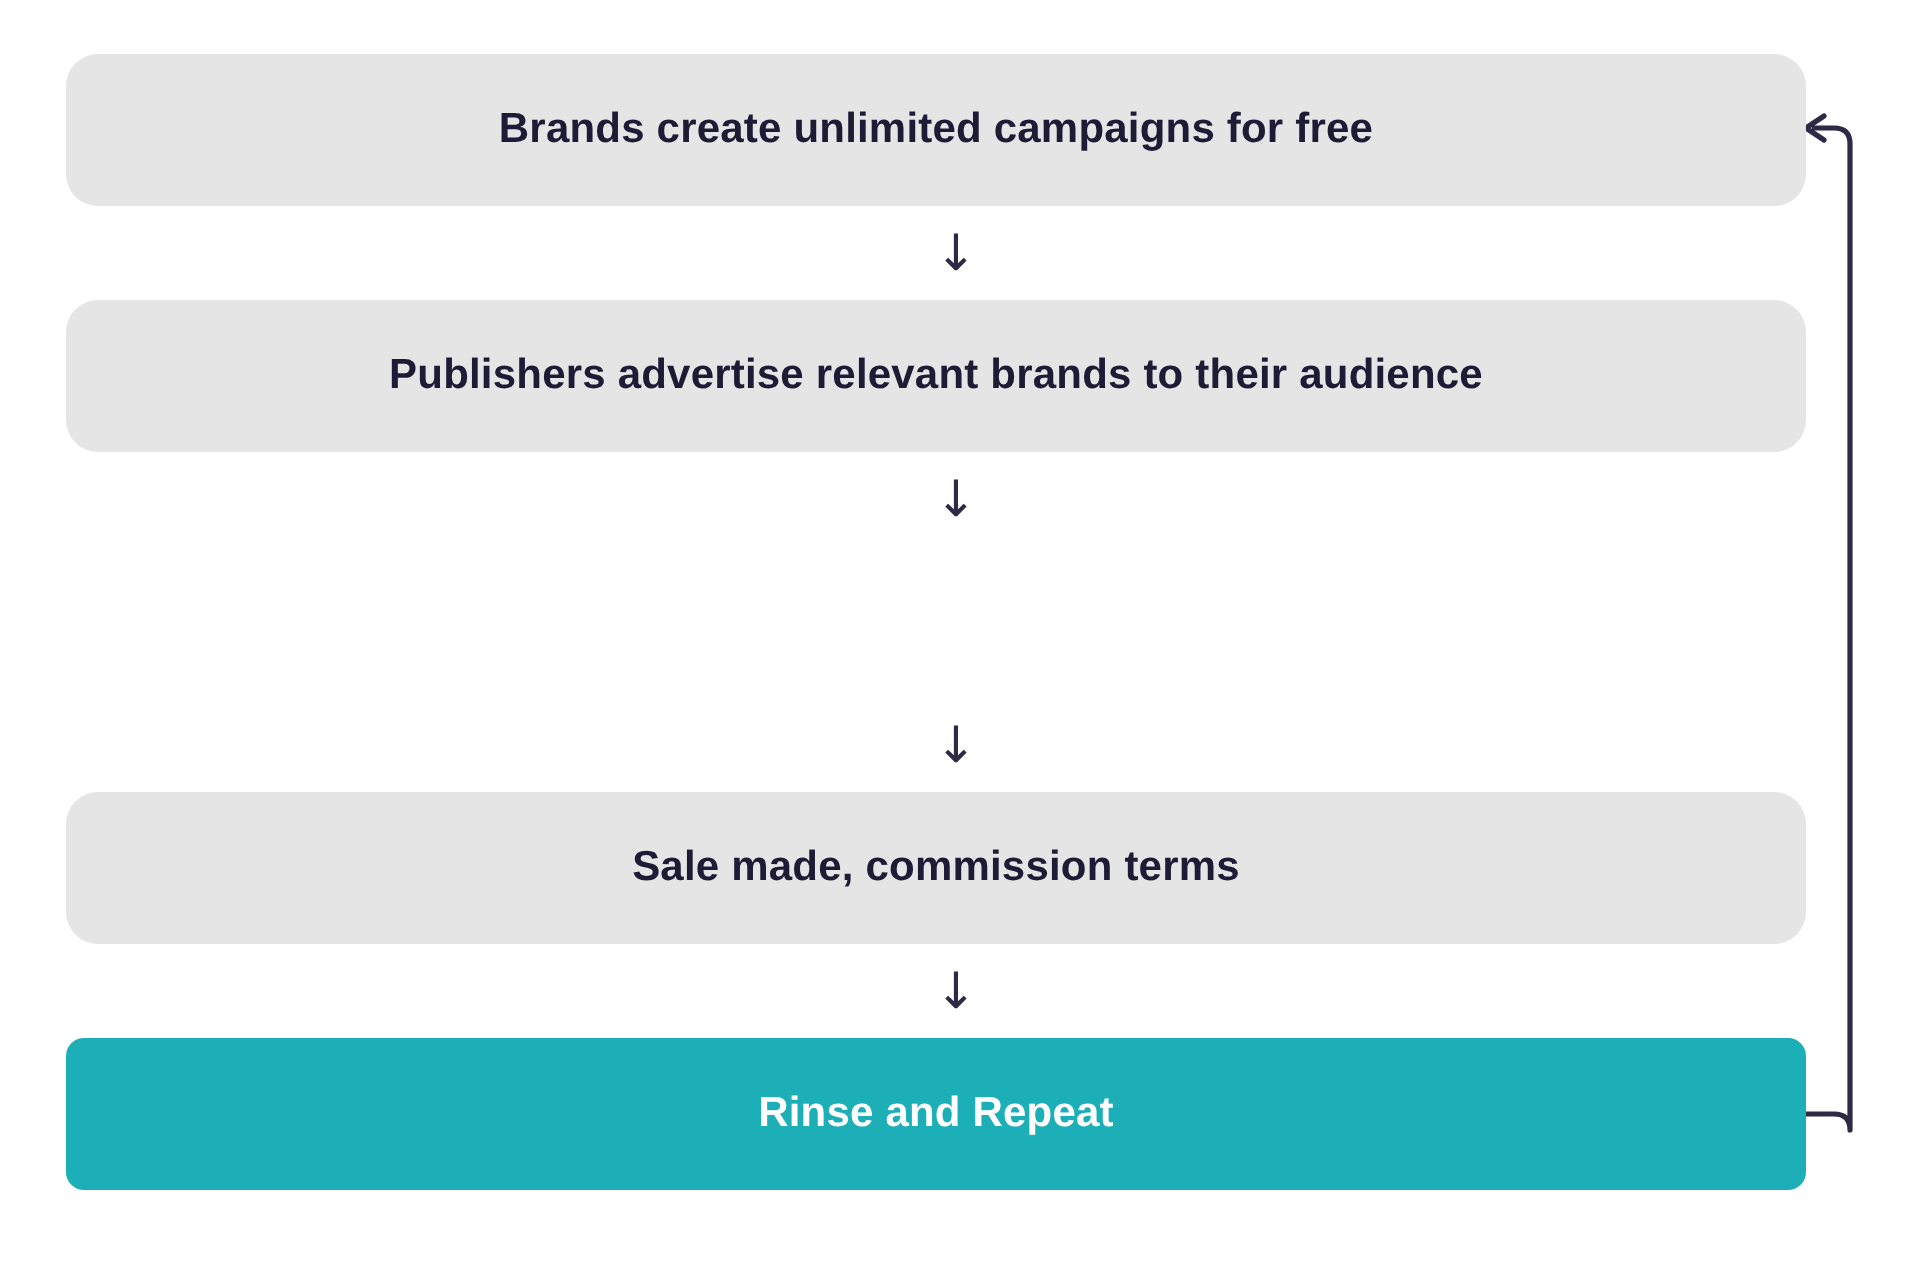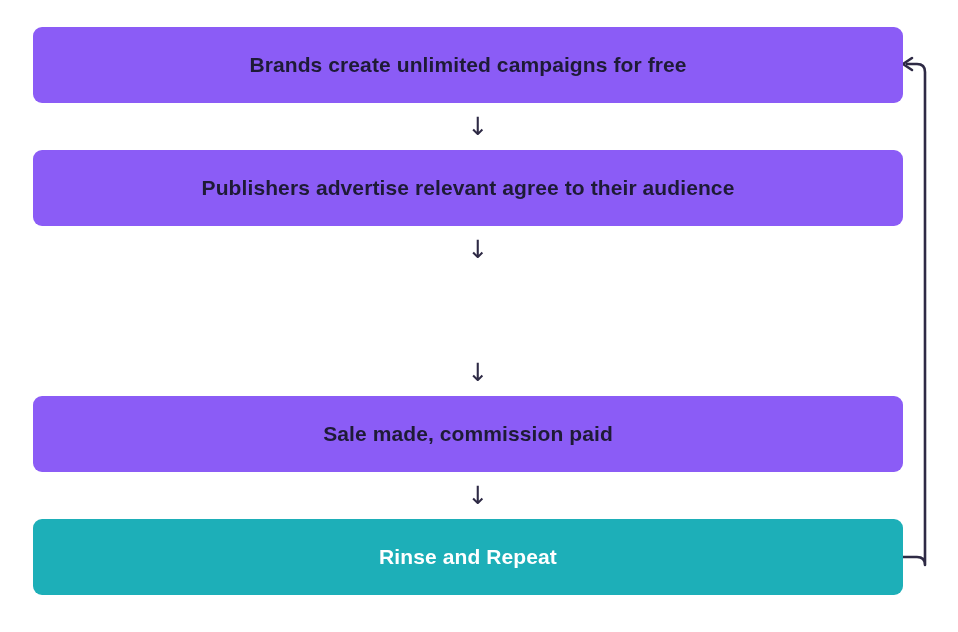--- a/index.html
+++ b/index.html
@@ -25,21 +25,22 @@
     left: 33px;
     width: 870px;
     height: 76px;
     border-radius: 9px;
     display: flex;
     align-items: center;
     justify-content: center;
     box-sizing: border-box;
   }
   .flow-step.tone-light {
-    background: #8b5cf6;
+    background: #e5e5e5;
+    border-radius: 16px;
   }
   .flow-step.tone-accent {
     background: #1DAFB8;
   }
   .step-label {
     font-size: 21px;
     font-weight: bold;
     letter-spacing: 0.1px;
     text-align: center;
     line-height: 1.2;
@@ -90,34 +91,34 @@
 
   <div class="flow-step tone-light" style="top:27px;">
     <span class="step-label">Brands create unlimited campaigns for free</span>
   </div>
 
   <div class="flow-connector" style="top:103px;">
     <span class="connector-glyph">↓</span>
   </div>
 
   <div class="flow-step tone-light" style="top:150px;">
-    <span class="step-label">Publishers advertise relevant agree to their audience</span>
+    <span class="step-label">Publishers advertise relevant brands to their audience</span>
   </div>
 
   <div class="flow-connector" style="top:226px;">
     <span class="connector-glyph">↓</span>
   </div>
 
 
   <div class="flow-connector" style="top:349px;">
     <span class="connector-glyph">↓</span>
   </div>
 
   <div class="flow-step tone-light" style="top:396px;">
-    <span class="step-label">Sale made, commission paid</span>
+    <span class="step-label">Sale made, commission terms</span>
   </div>
 
   <div class="flow-connector" style="top:472px;">
     <span class="connector-glyph">↓</span>
   </div>
 
   <div class="flow-step tone-accent" style="top:519px;">
     <span class="step-label">Rinse and Repeat</span>
   </div>
 

